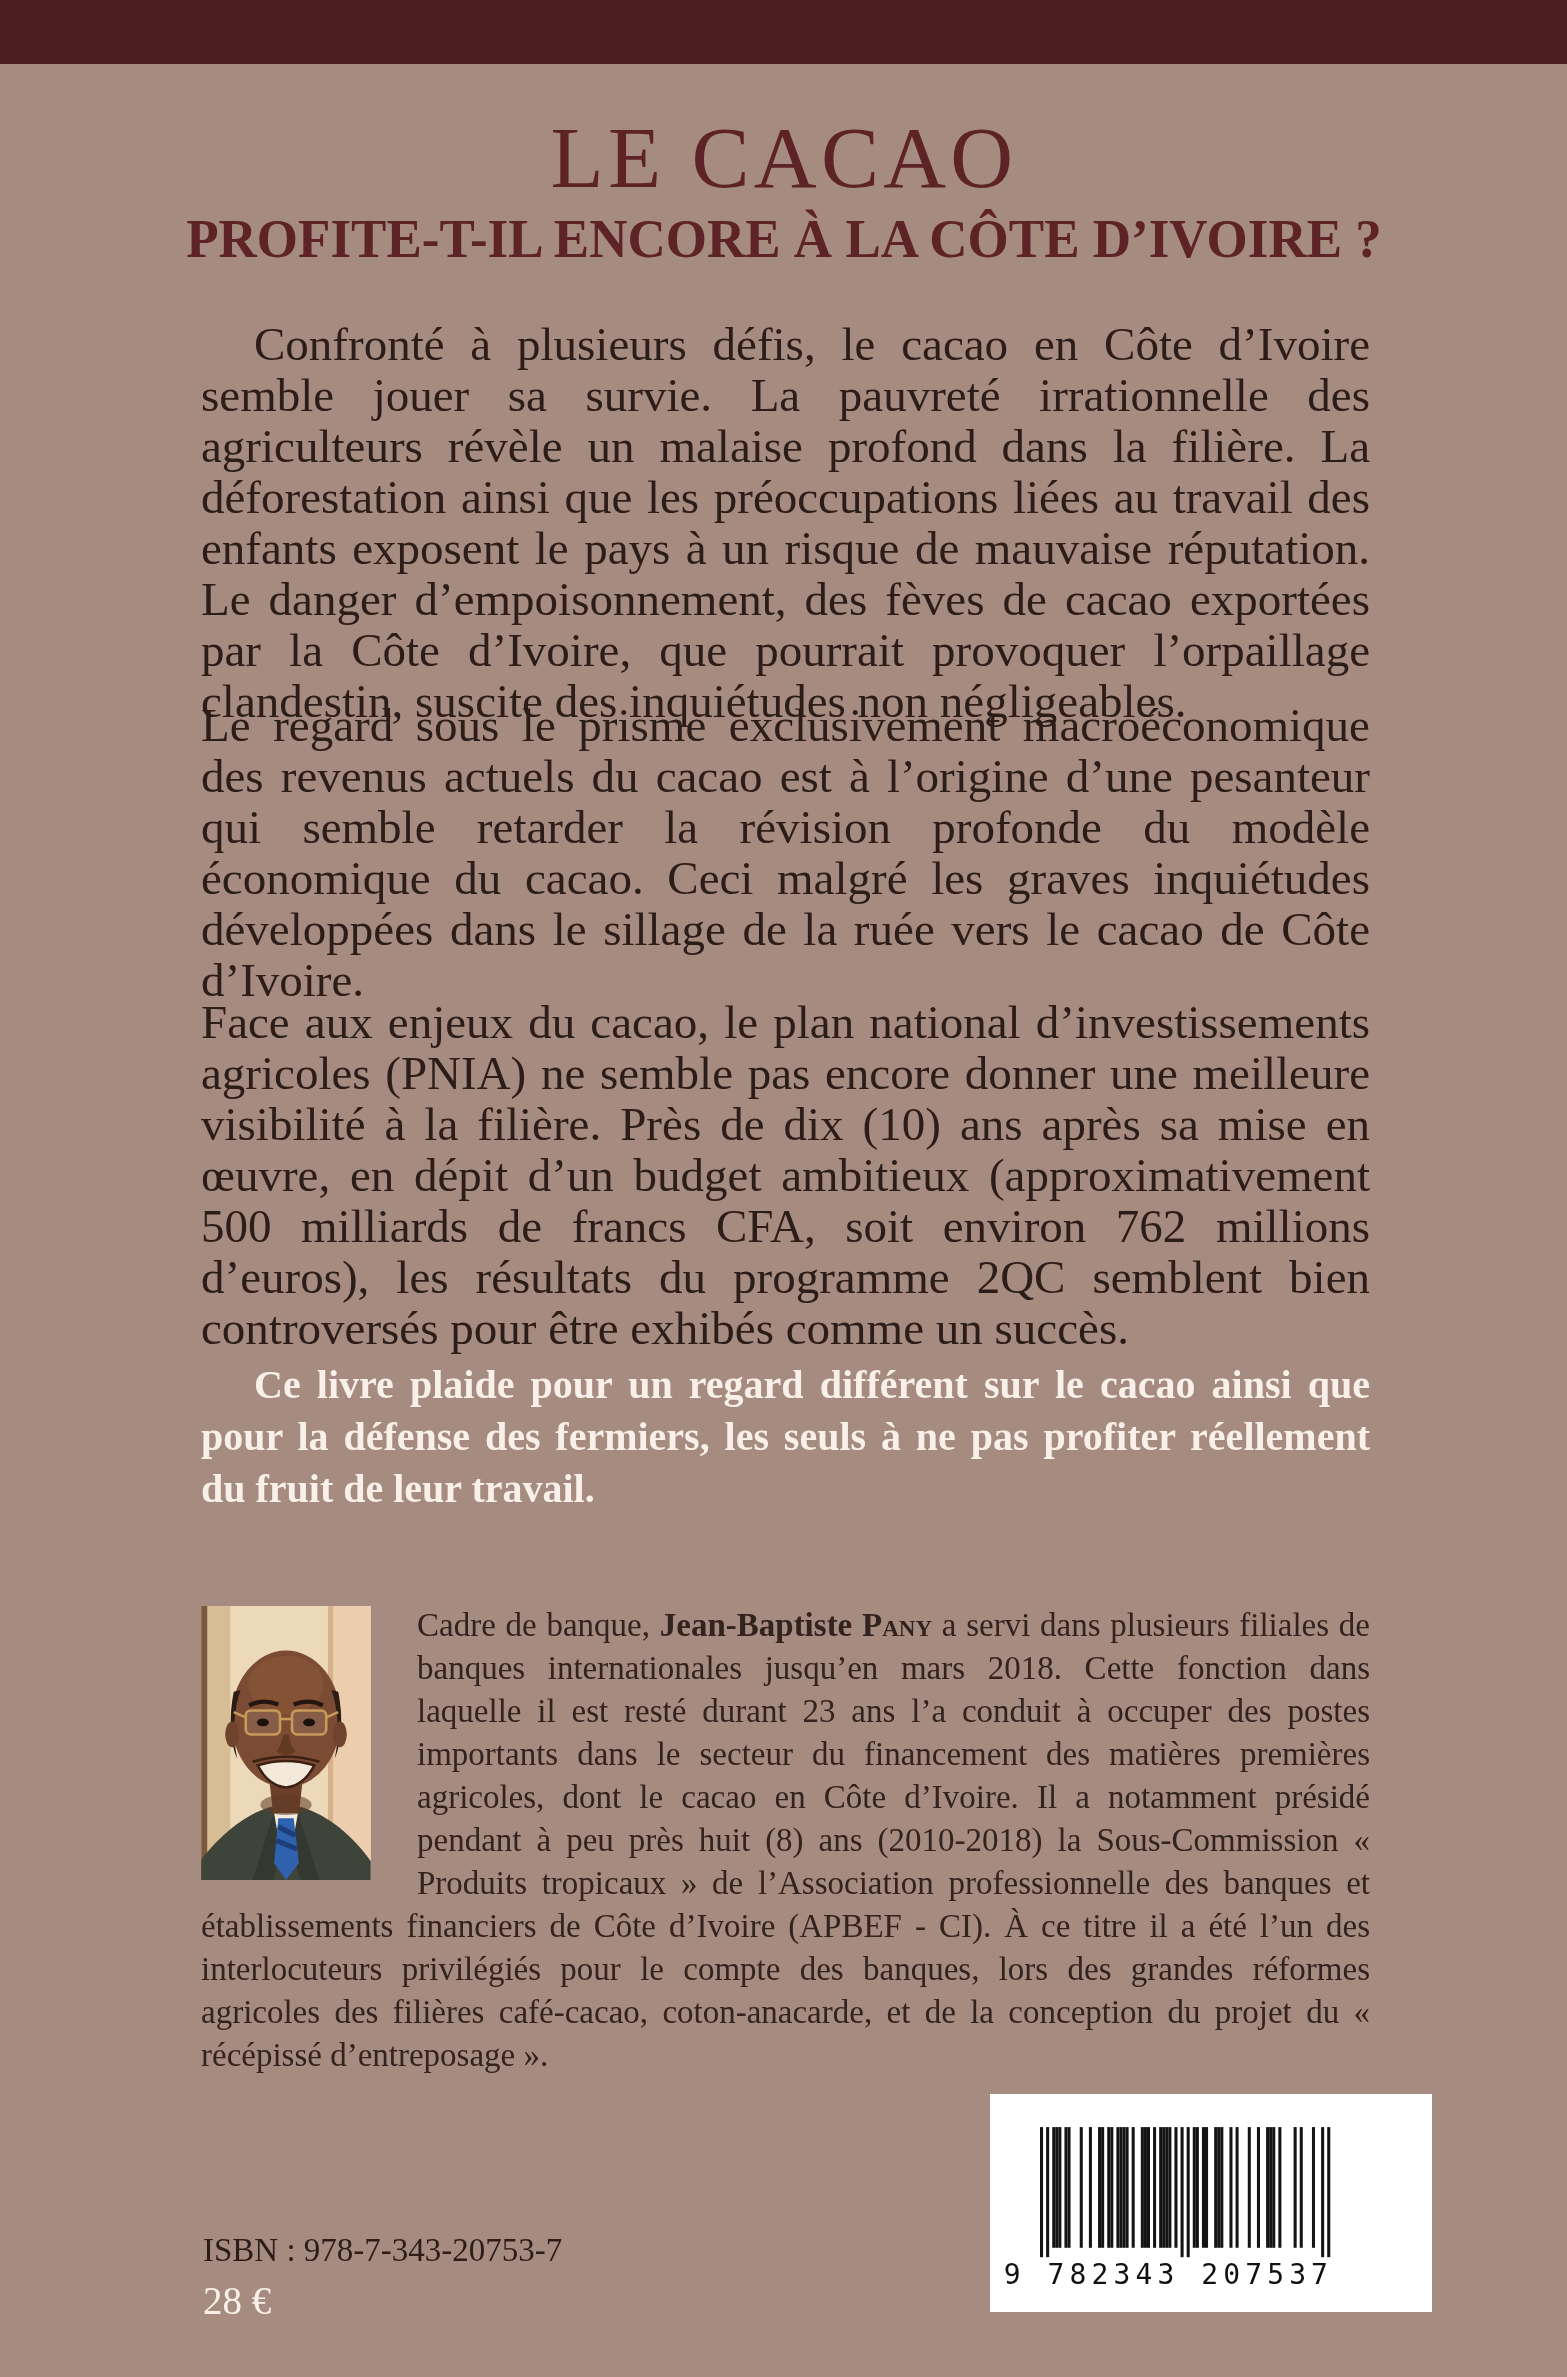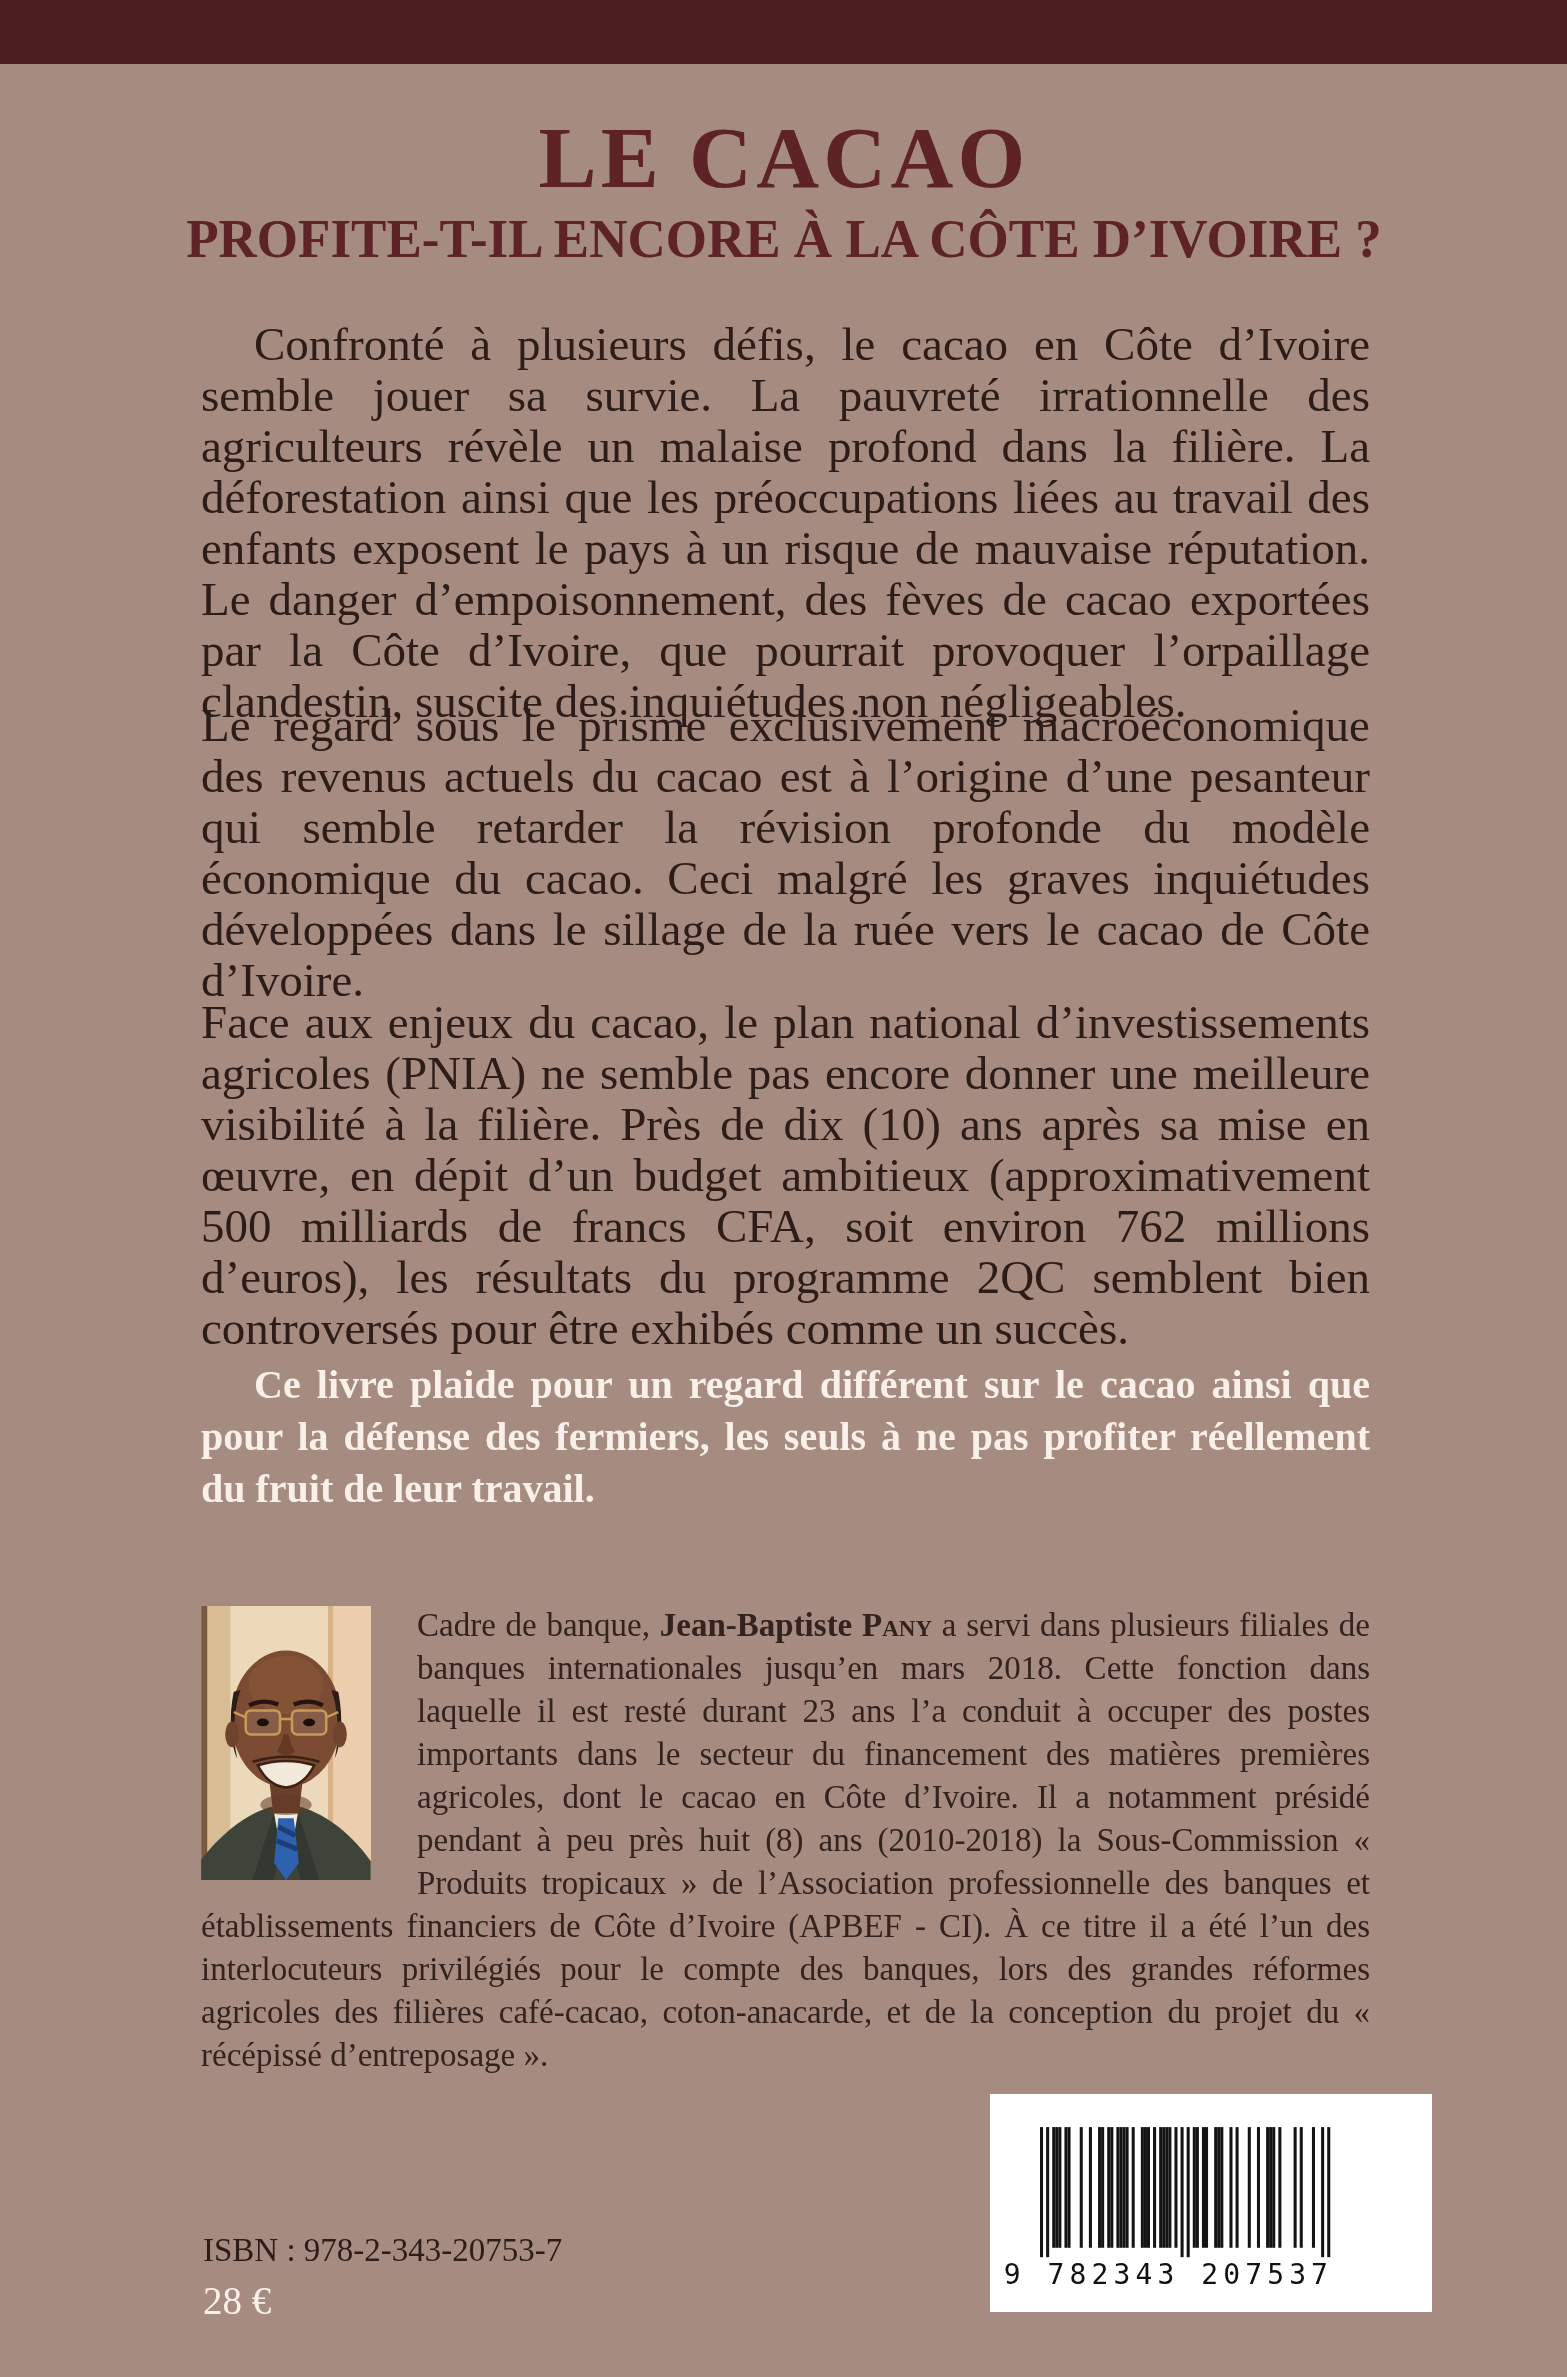--- a/index.html
+++ b/index.html
@@ -4,21 +4,21 @@
 <style>
   html,body{margin:0;padding:0;}
   .page{
     position:relative; width:1568px; height:2377px;
     background:#a68b80; overflow:hidden;
     font-family:"Liberation Serif", serif;
   }
   .top-band{position:absolute; left:0; top:0; width:1568px; height:64px; background:#4c1d21;}
   .title{
     position:absolute; left:0; top:110px; width:1568px; text-align:center;
-    font-size:87px; font-weight:bold; letter-spacing:4.3px; line-height:96px;
+    font-size:87px; font-weight:normal; letter-spacing:4.3px; line-height:96px;
     color:#5e2327;
   }
   .subtitle{
     position:absolute; left:0; top:208px; width:1568px; text-align:center;
     font-size:53px; font-weight:bold; letter-spacing:0px; line-height:60px;
     color:#5e2327; transform:scaleY(1.04);
   }
   .body-par{
     position:absolute; left:201px; width:1169px;
     font-size:47px; line-height:51px; color:#2c1d19;
@@ -129,21 +129,21 @@
         <path d="M66,186 Q99,176 132,186 Q120,210 99,212 Q78,210 66,186 Z" fill="none" stroke="#3c2014" stroke-width="3"></path>
         <path d="M60,182 Q99,170 138,182" stroke="#3c2014" stroke-width="3" fill="none"></path>
 
         <ellipse cx="99" cy="232" rx="30" ry="12" fill="#5f3a26" opacity="0.55"></ellipse>
       </svg>
     </span>
     <span>Cadre de banque, </span><b><span>Jean-Baptiste </span><span class="sc">Pany</span></b><span> a servi dans plusieurs filiales de banques internationales jusqu’en mars 2018. Cette fonction dans laquelle il est resté durant 23 ans l’a conduit à occuper des postes importants dans le secteur du financement des matières premières agricoles, dont le cacao en Côte d’Ivoire. Il a notamment présidé pendant à peu près huit (8) ans (2010-2018) la Sous-Commission « Produits tropicaux » de l’Association professionnelle des banques et établissements financiers de Côte d’Ivoire (APBEF - CI). À ce titre il a été l’un des interlocuteurs privilégiés pour le compte des banques, lors des grandes réformes agricoles des filières café-cacao, coton-anacarde, et de la conception du projet du « récépissé d’entreposage ».</span>
   </div>
 
 
-  <div class="isbn">ISBN : 978-2-343-20753-7</div>
+  <div class="isbn">ISBN : 978-7-343-20753-7</div>
   <div class="price">28 €</div>
 
   <div class="barcode-box">
     <div class="barcode-bars" id="barcode-bars"><svg width="291" height="132" xmlns="http://www.w3.org/2000/svg" viewBox="0 0 340 154">
           <rect x="0.00" y="0" width="3.57" height="152" fill="#141414"></rect>
           <rect x="7.14" y="0" width="3.57" height="152" fill="#141414"></rect>
           <rect x="14.28" y="0" width="3.57" height="141" fill="#141414"></rect>
           <rect x="17.85" y="0" width="3.57" height="141" fill="#141414"></rect>
           <rect x="21.42" y="0" width="3.57" height="141" fill="#141414"></rect>
           <rect x="28.56" y="0" width="3.57" height="141" fill="#141414"></rect>

